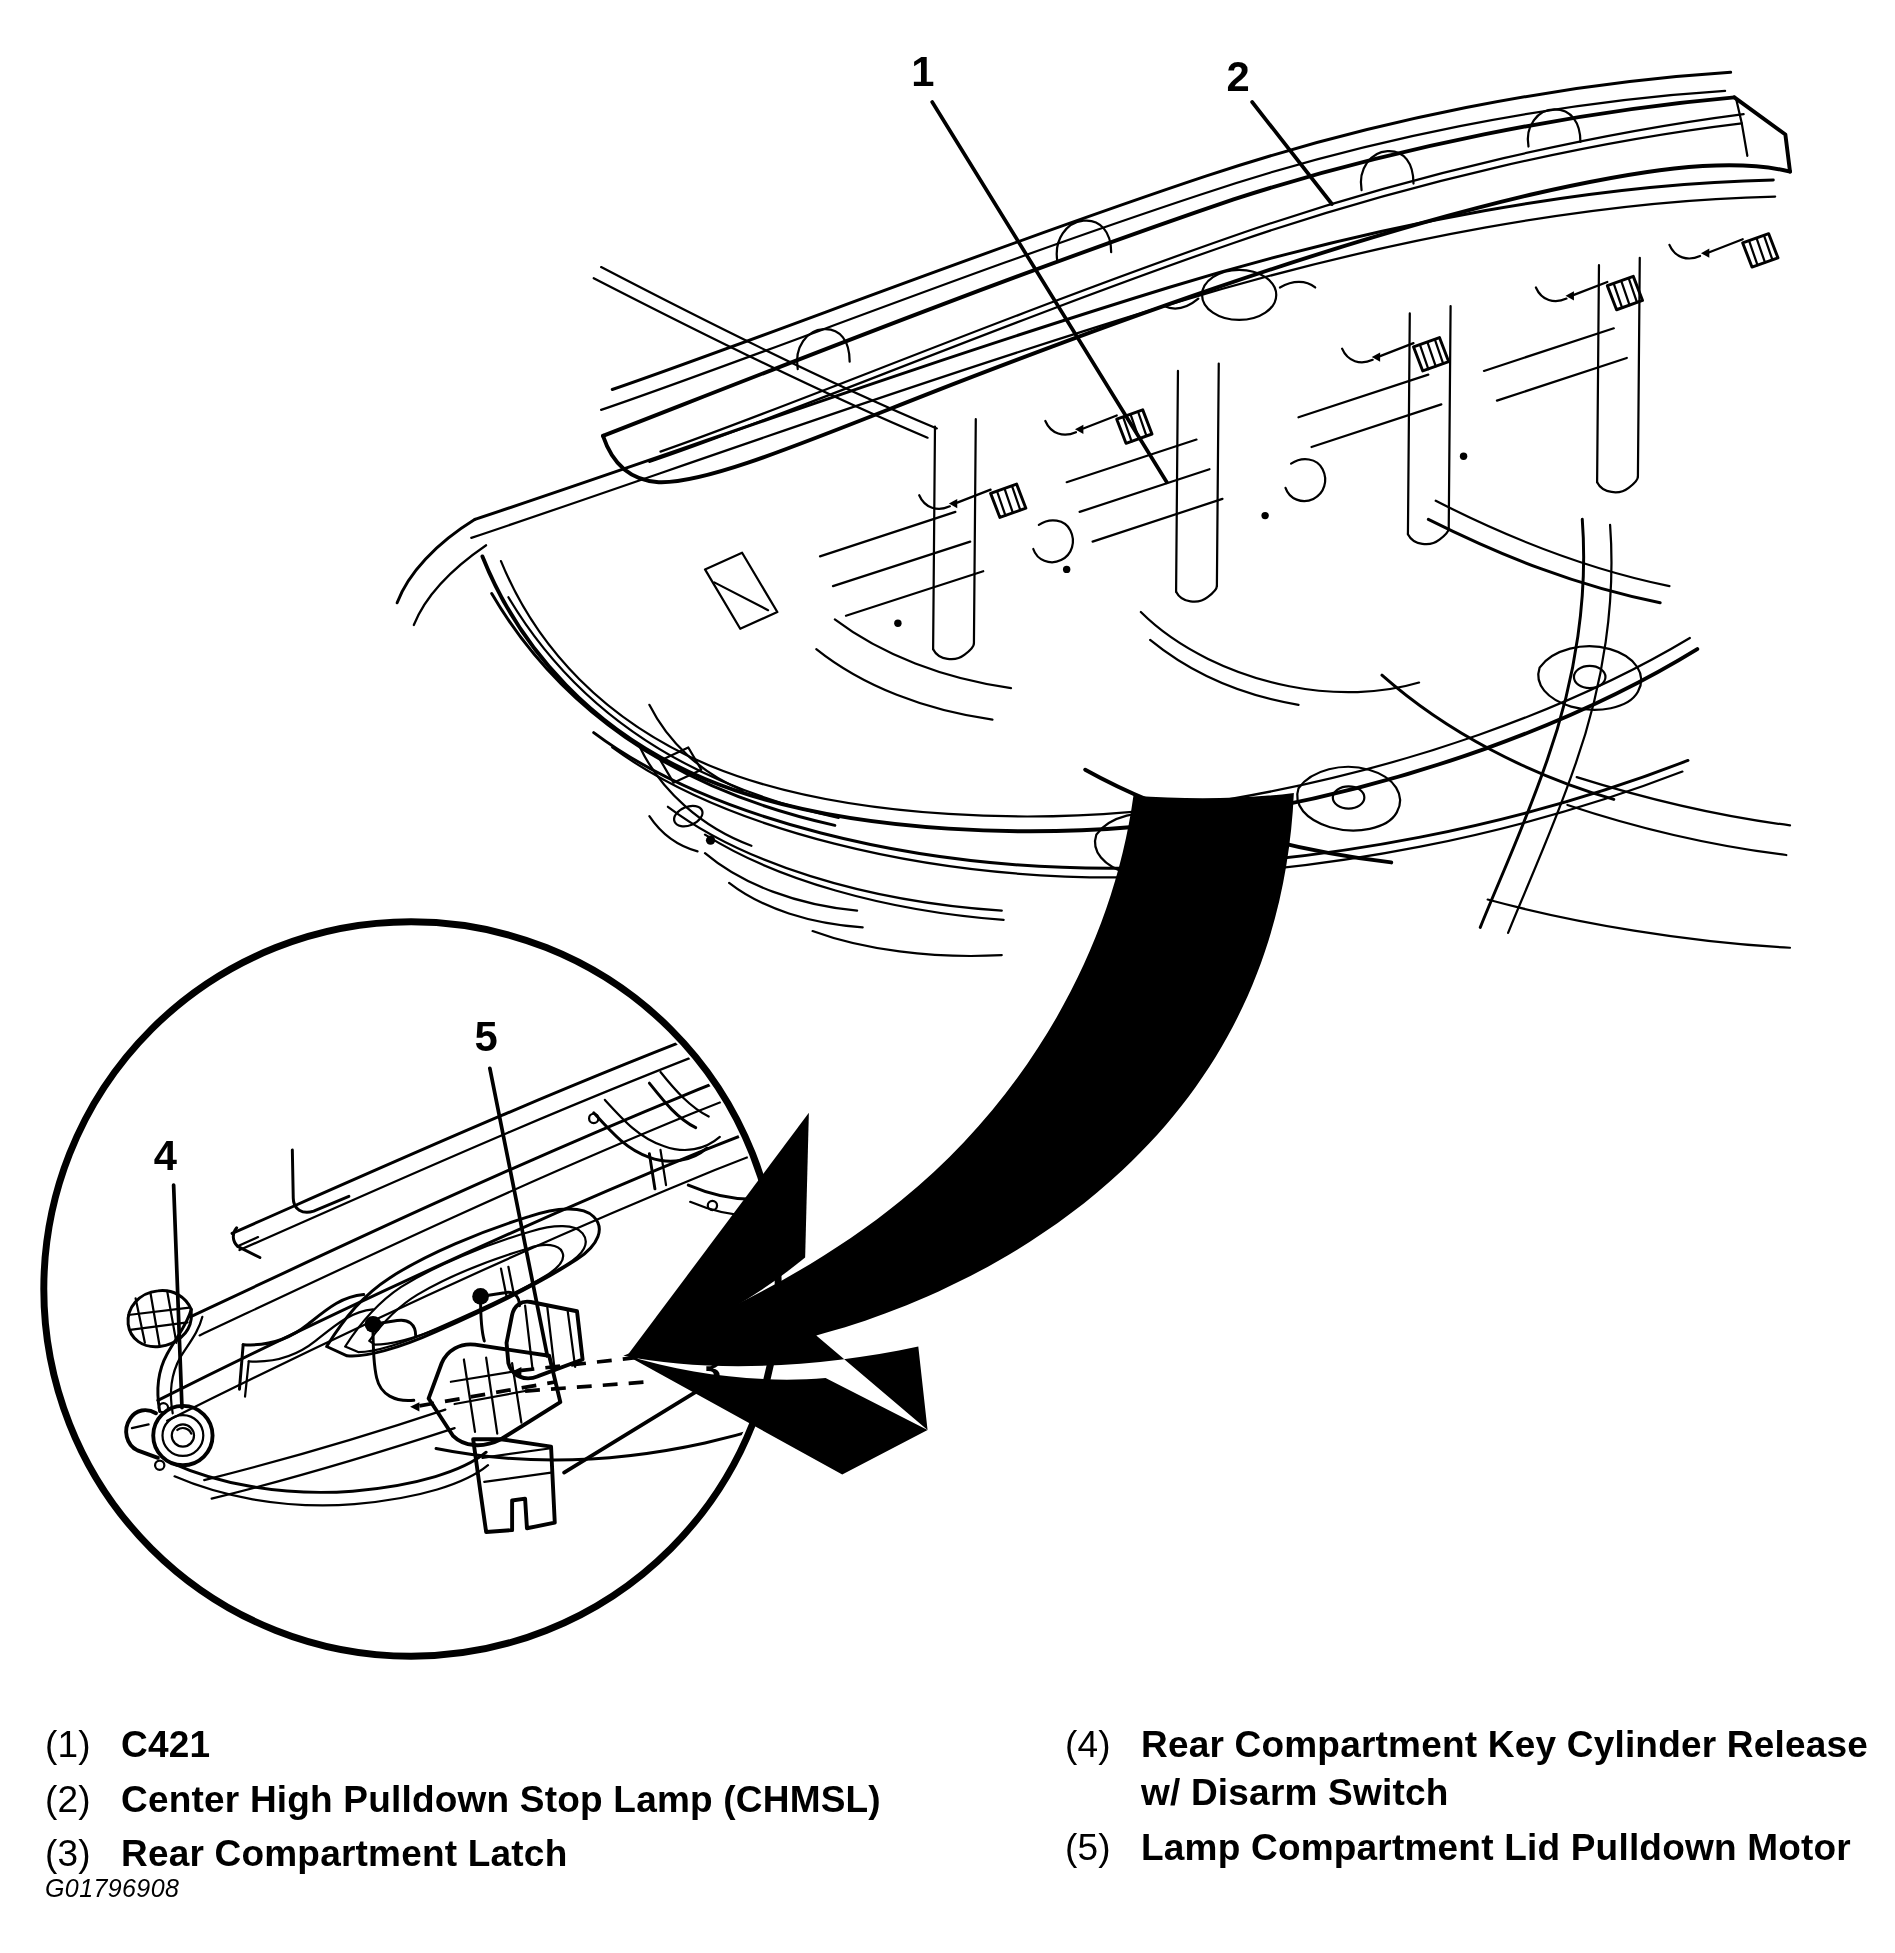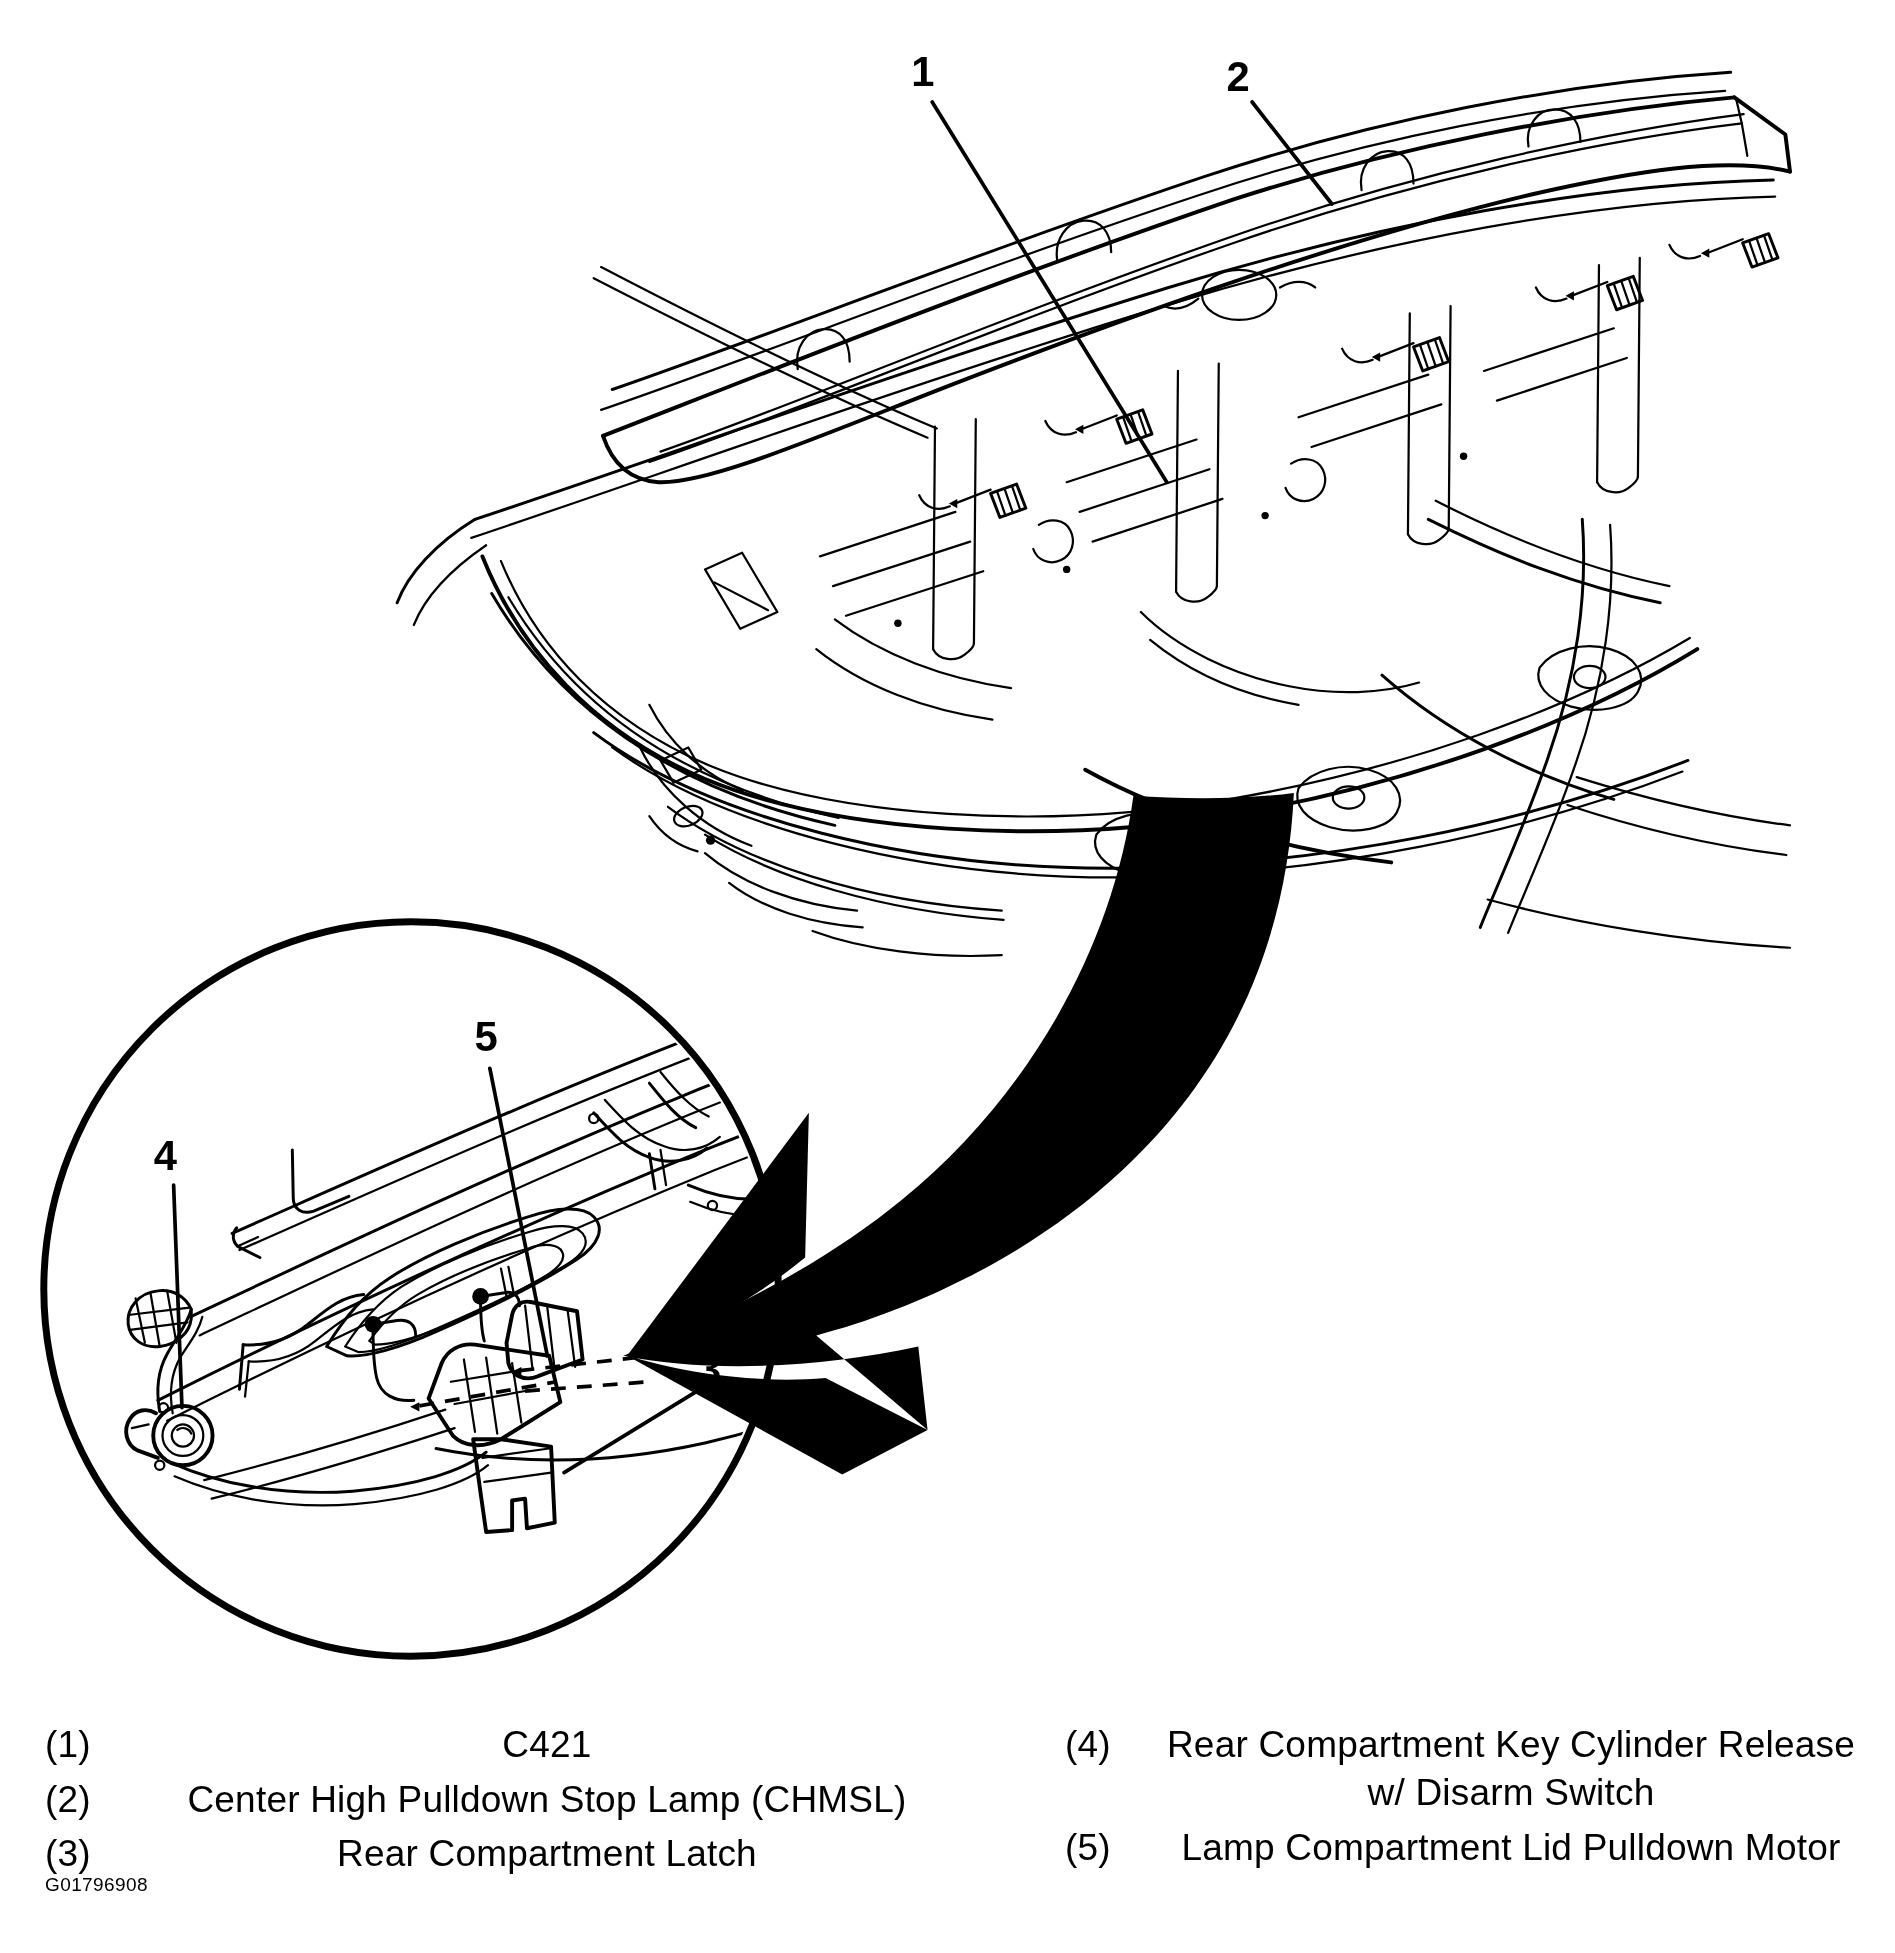--- a/index.html
+++ b/index.html
@@ -68,32 +68,32 @@
     flex: 0 0 auto;
     width: 76px;
     font-size: 37px;
     font-weight: 400;
     line-height: 48px;
     letter-spacing: 0.2px;
   }
   .legend-text {
     flex: 1 1 auto;
     font-size: 37px;
-    font-weight: 400;
+    font-weight: 700;
     line-height: 48px;
     letter-spacing: 0.2px;
     white-space: pre-line;
-    text-align: center;
   }
   #figure-id {
     position: absolute;
     left: 45px;
     top: 1874px;
-    font-size: 19px;
+    font-size: 25px;
     letter-spacing: 0.4px;
+    font-style: italic;
   }
 </style>
 </head>
 <body>
 
 <div id="figure-root">
 
   <svg class="figure-svg" viewBox="0 0 2043 2106" xmlns="http://www.w3.org/2000/svg">
 
     <g>

